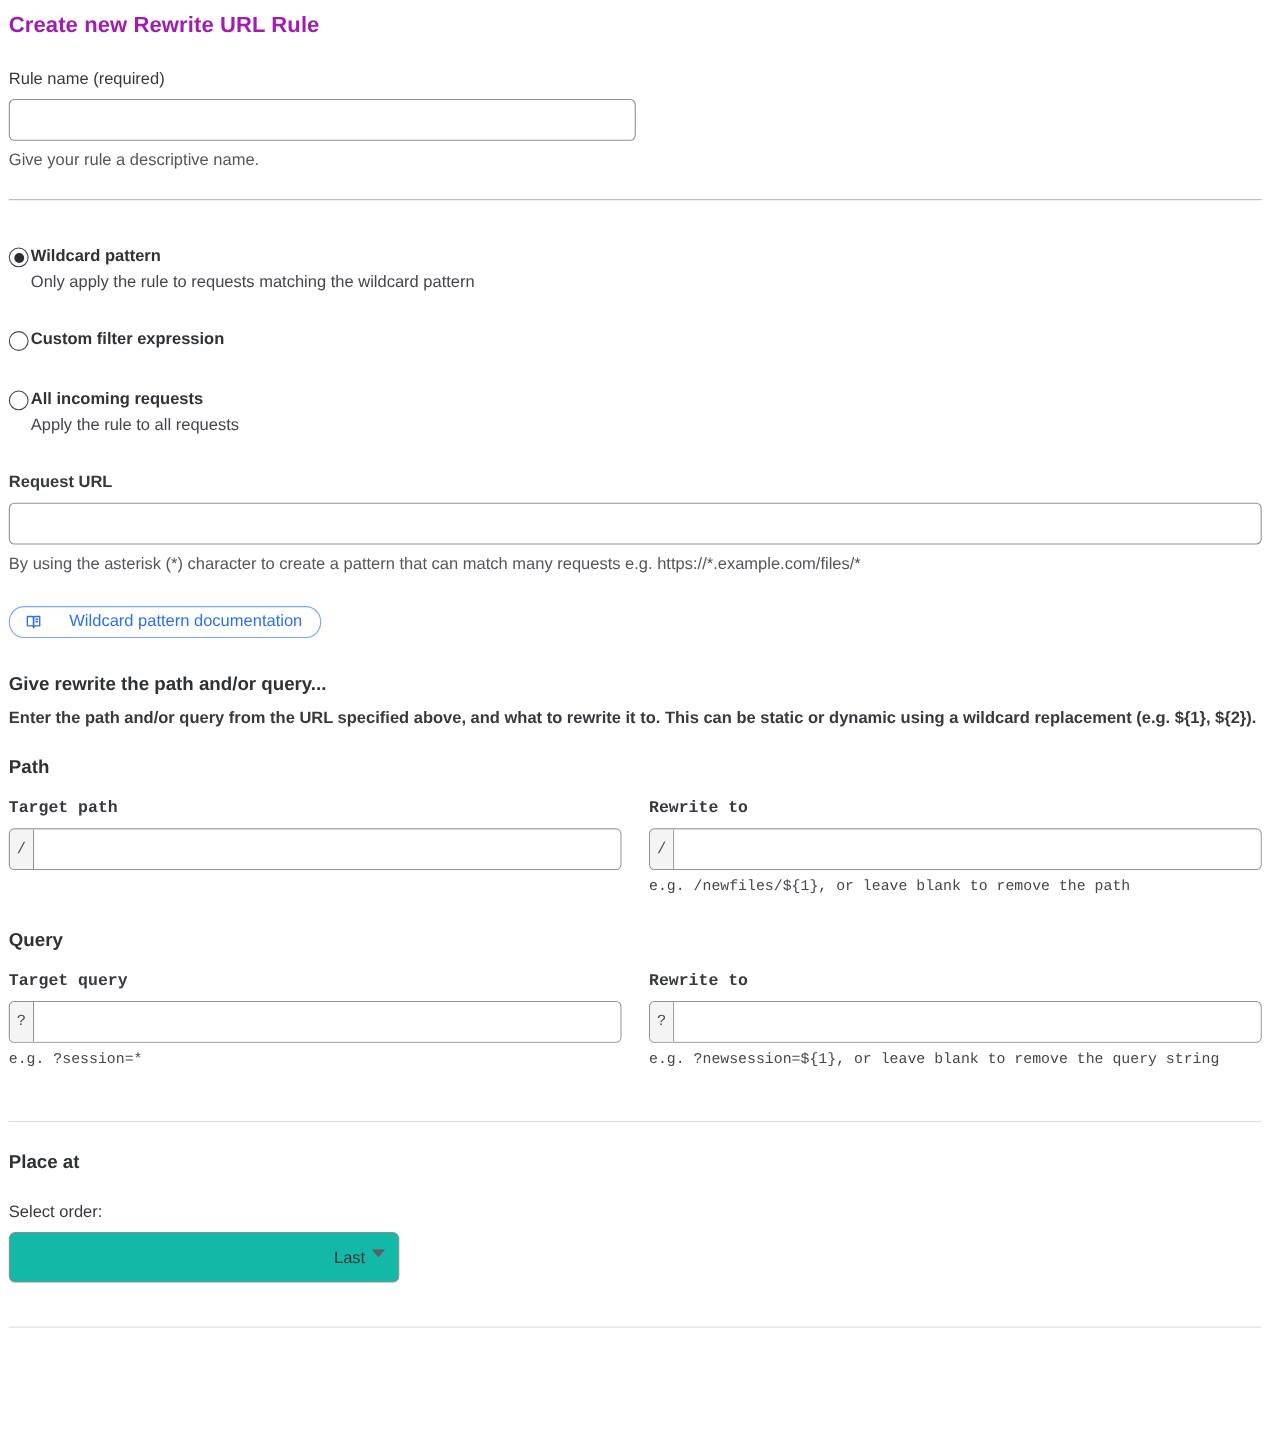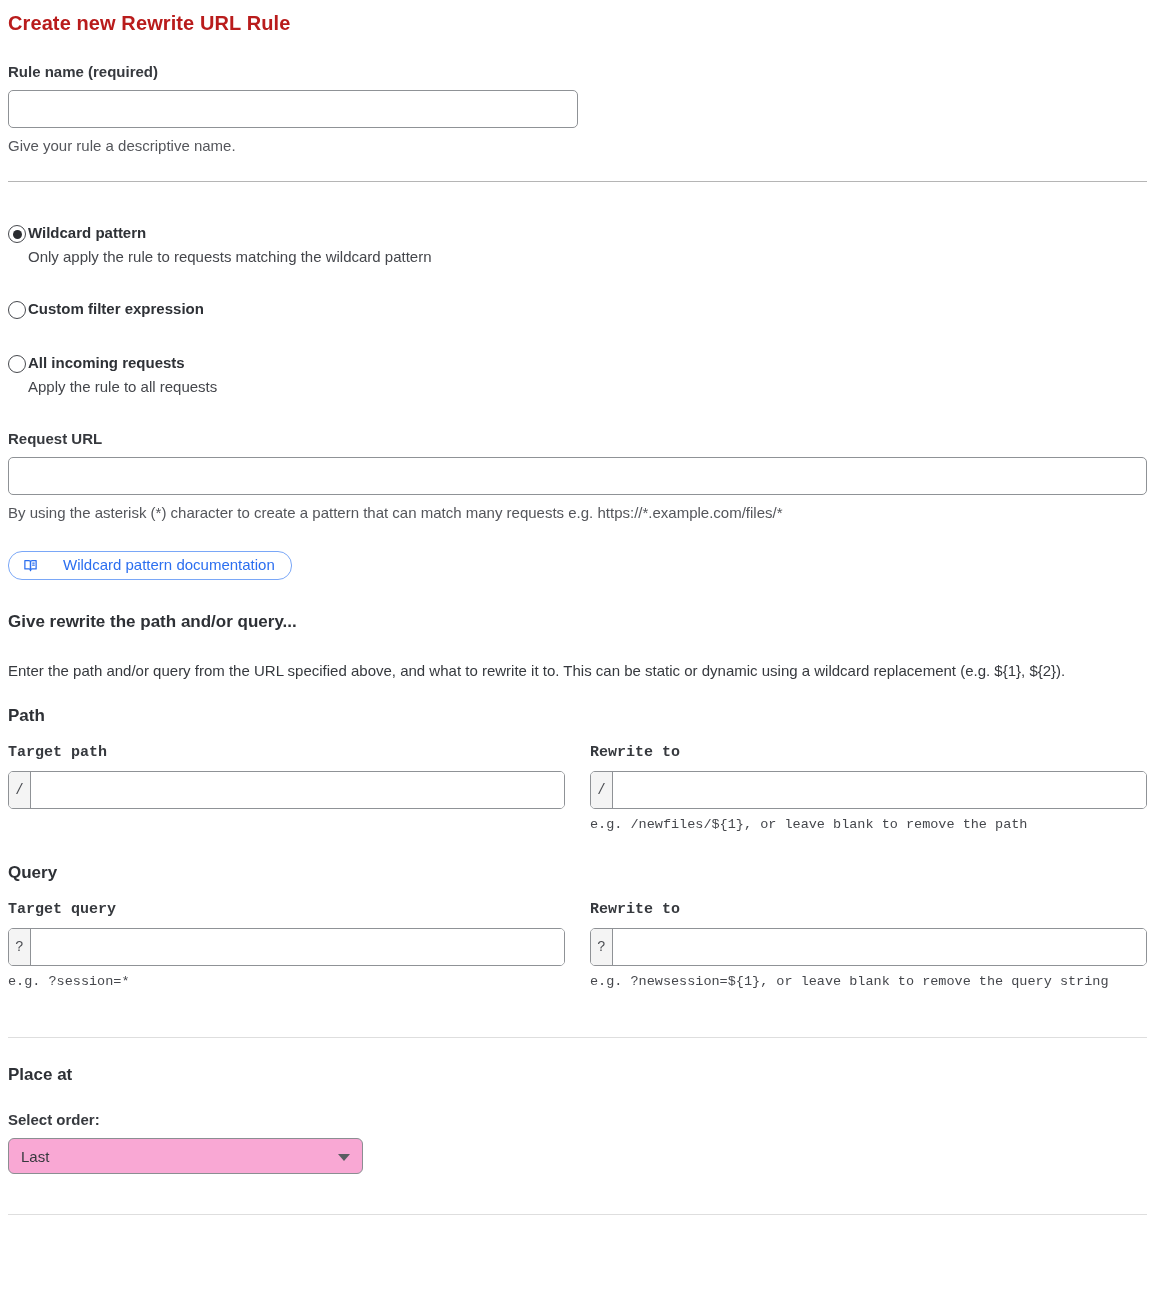--- a/index.html
+++ b/index.html
@@ -8,31 +8,30 @@
     font-family: "Liberation Sans", "DejaVu Sans", sans-serif;
     color: #36393e;
     font-size: 15px;
     width: 1158px;
   }
   .page { padding: 6px 11px 14px 8px; }
 
   h1.page-title {
     font-size: 20px;
     font-weight: 700;
-    color: #b91c1c;
+    color: #a21caf;
     margin: 6px 0 0;
     letter-spacing: 0.1px;
   }
 
   .field-label {
     display: block;
     margin: 0 0 10px;
     font-size: 15px;
     color: #36393e;
-    font-weight: bold;
   }
   .field-label.bold { font-weight: 700; }
 
   .rule-name-section { margin-top: 28px; }
 
   .text-input {
     border: 1px solid #8f9296;
     border-radius: 5px;
     height: 38px;
     padding: 0 10px;
@@ -109,23 +108,24 @@
     border-radius: 14px;
     padding: 4px 16px 5px 13px;
     font-size: 15px;
     font-family: inherit;
     cursor: pointer;
     line-height: 1.2;
   }
   .doc-button svg { display: block; }
 
   .section-desc {
-    margin: 30px 0 0;
-    color: #36393e;
-    font-size: 15px;
+    margin: 12px 0 0;
+    color: #36393e;
+    font-size: 15px;
+    font-weight: bold;
   }
 
   h3.sub-heading {
     font-size: 17px;
     font-weight: 700;
     color: #2e3136;
     margin: 27px 0 0;
   }
   h3.sub-heading.query { margin-top: 31px; }
 
@@ -167,32 +167,33 @@
     font-size: 13.5px;
     color: #45474c;
   }
 
   .place-at-section .field-label { margin-top: 26px; margin-bottom: 0; }
   h2.section-heading.place-at { margin-top: 27px; }
 
   .select-wrap { position: relative; width: 355px; margin-top: 10px; }
   select.order-select {
     width: 100%;
-    height: 36px;
+    height: 46px;
     border: 1px solid #8b8e92;
     border-radius: 6px;
-    background: #f9a8d4;
+    background: #14b8a6;
     font-size: 15px;
     font-family: inherit;
     color: #36393e;
     padding: 0 30px 0 12px;
     appearance: none;
     -webkit-appearance: none;
     outline: none;
     cursor: pointer;
+    text-align: right;
   }
   .select-caret {
     position: absolute;
     right: 13px; top: 16px;
     width: 0; height: 0;
     border-left: 6px solid transparent;
     border-right: 6px solid transparent;
     border-top: 7px solid #5a5d61;
     pointer-events: none;
   }

